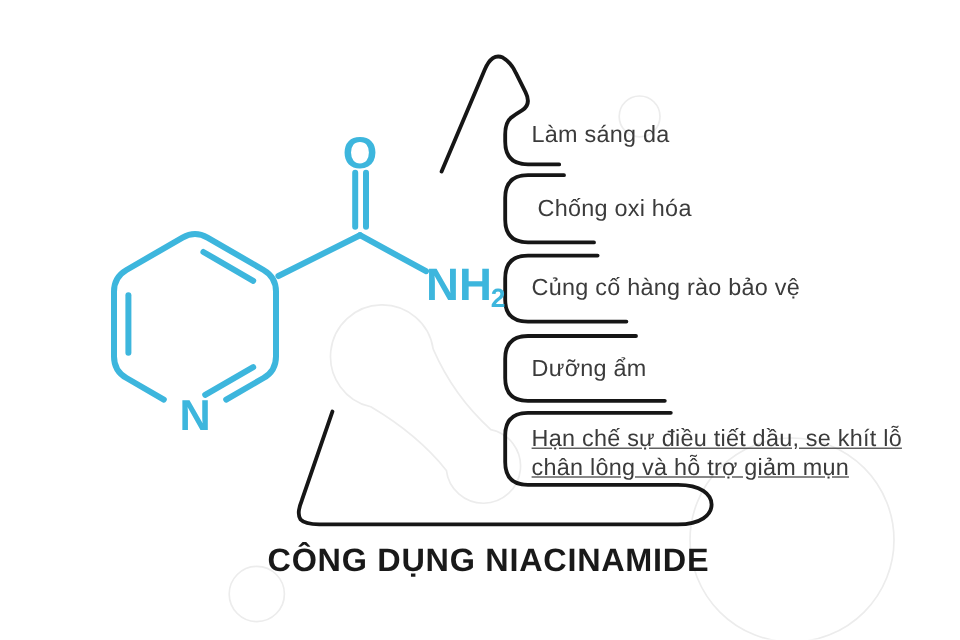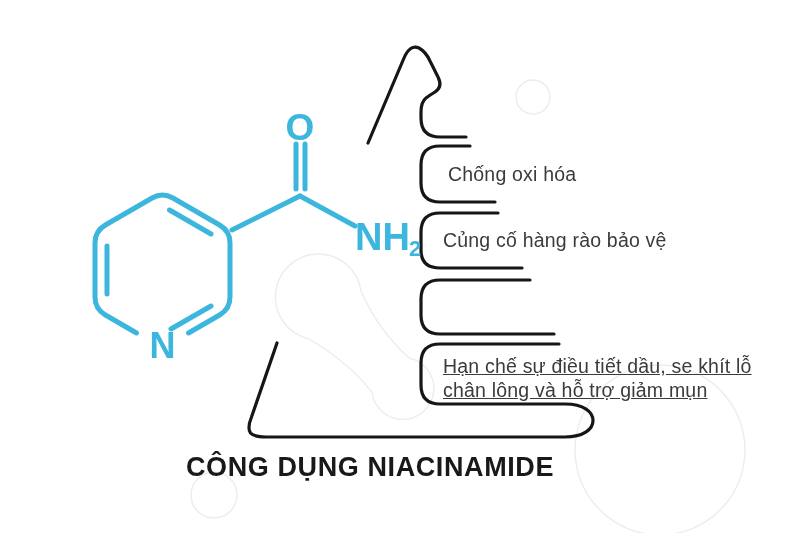--- a/index.html
+++ b/index.html
@@ -19,21 +19,21 @@
   .decor{stroke:var(--c-decoration);fill:none;stroke-width:1.4px;}
   .ink{stroke:var(--c-line);fill:none;stroke-width:3.2px;stroke-linecap:round;stroke-linejoin:round;}
   .mol{stroke:var(--c-molecule);fill:none;stroke-width:5px;stroke-linecap:round;stroke-linejoin:round;}
   .mol-text{fill:var(--c-molecule);font-weight:bold;font-family:"Liberation Sans","DejaVu Sans",sans-serif;}
   .benefit{
     position:absolute;color:var(--c-label-text);
     font-size:19.5px;line-height:24px;letter-spacing:0.2px;white-space:nowrap;
   }
   .benefit.wrap{white-space:normal;width:332px;text-decoration:underline;}
   .title{
-    position:absolute;left:370px;top:452px;transform:translateX(-50%);
+    position:absolute;left:407px;top:452px;transform:translateX(-50%);
     color:var(--c-title-text);font-size:27px;font-weight:800;
     letter-spacing:0.6px;white-space:nowrap;
   }
 </style>
 </head>
 <body>
 
 <div class="stage">
 
   <svg width="800" height="533" viewBox="0 0 800 533">
@@ -62,18 +62,20 @@
       <line class="mol" x1="296" y1="189" x2="296" y2="144"></line>
       <line class="mol" x1="305" y1="189" x2="305" y2="144"></line>
       <line class="mol" x1="300" y1="196" x2="355" y2="226"></line>
       <text class="mol-text" x="300" y="140" font-size="37" text-anchor="middle">O</text>
       <text class="mol-text" x="162.5" y="358" font-size="36" text-anchor="middle">N</text>
       <text class="mol-text" x="355" y="250" font-size="38">NH</text>
       <text class="mol-text" x="409" y="256" font-size="22">2</text>
     </g>
   </svg>
 
+  <div class="benefit" style="left:443px;top:100px;">Làm sáng da</div>
   <div class="benefit" style="left:448px;top:162px;">Chống oxi hóa</div>
   <div class="benefit" style="left:443px;top:228px;">Củng cố hàng rào bảo vệ</div>
+  <div class="benefit" style="left:443px;top:295px;">Dưỡng ẩm</div>
   <div class="benefit wrap" style="left:443px;top:354px;">Hạn chế sự điều tiết dầu, se khít lỗ chân lông và hỗ trợ giảm mụn</div>
 
   <div class="title">CÔNG DỤNG NIACINAMIDE</div>
 </div>
 
 </body></html>

